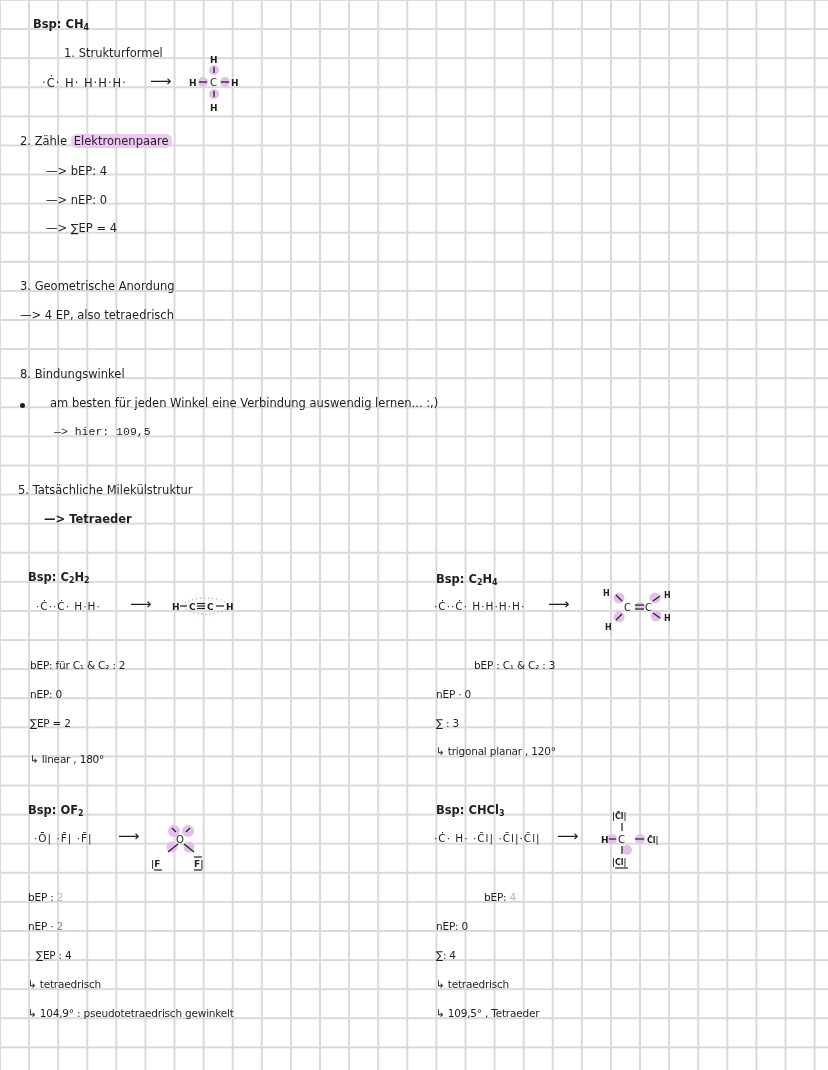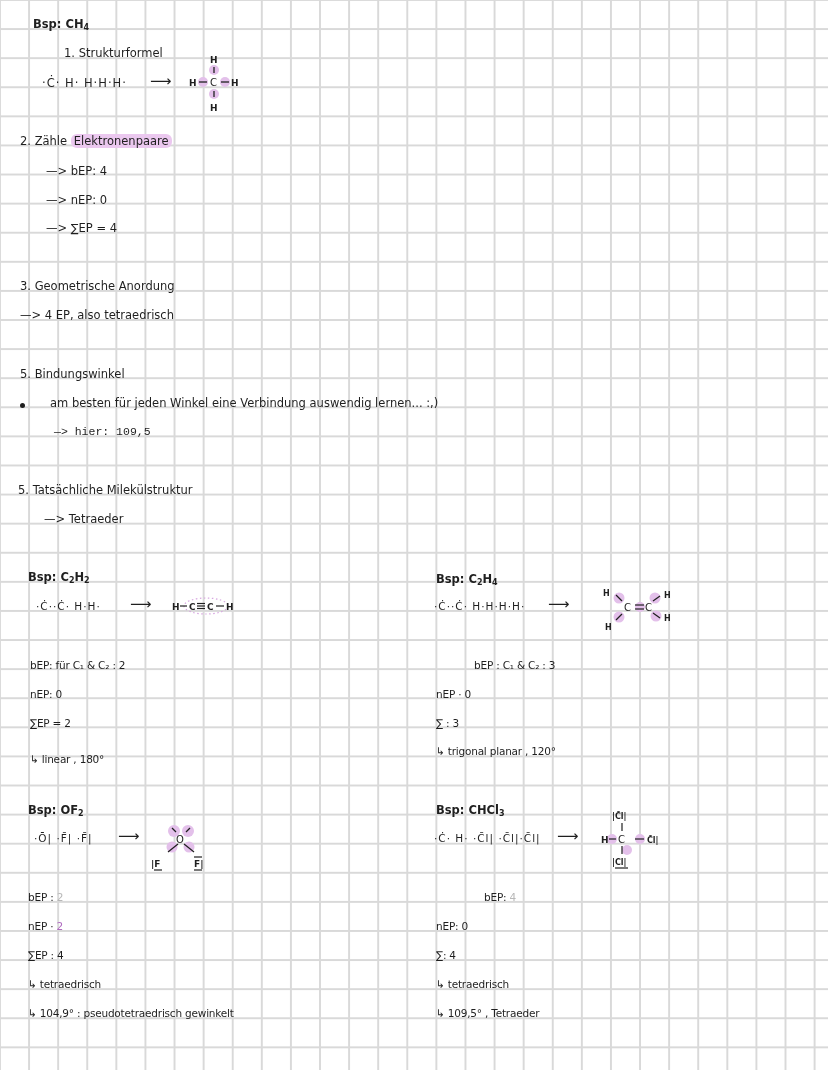--- a/index.html
+++ b/index.html
@@ -51,27 +51,27 @@
 </svg>
 
 <div class="t" style="left:20px; top:134px;text-align:center;"><span>2. Zähle </span><span class="hl">Elektronenpaare</span></div>
 <div class="t" style="left:46px; top:164px;">—&gt; bEP:  4</div>
 <div class="t" style="left:46px; top:193px;">—&gt; nEP:  0</div>
 <div class="t" style="left:46px; top:221px;">—&gt; ∑EP  =  4</div>
 
 <div class="t" style="left:20px; top:279px;">3. Geometrische Anordung</div>
 <div class="t" style="left:20px; top:308px;">—&gt; 4 EP, also tetraedrisch</div>
 
-<div class="t" style="left:20px; top:367px;">5. Bindungswinkel</div>
+<div class="t" style="left:20px; top:367px;">8. Bindungswinkel</div>
 <div class="bullet" style="left:20px; top:403px;"></div>
 <div class="t" style="left:50px; top:396px;">am besten für jeden Winkel eine Verbindung auswendig lernen... :,)</div>
 <div class="t" style="left:54px; top:425px;font-family:Liberation Mono, monospace;">—&gt; hier: 109,5</div>
 
 <div class="t" style="left:18px; top:483px;">5. Tatsächliche Milekülstruktur</div>
-<div class="t" style="left:44px; top:512px;">—&gt; Tetraeder</div>
+<div class="t" style="left:44px; top:512px;font-weight:bold;">—&gt; Tetraeder</div>
 
 <div class="t b" style="left:28px; top:570px;"><span>Bsp: C</span><sub>2</sub><span>H</span><sub>2</sub></div>
 <div class="t hand" style="left:36px; top:599px; letter-spacing:1px;">·Ċ··Ċ·  H·H·</div>
 <div class="t" style="left:130px; top:597px; font-size:15px;">⟶</div>
 <svg class="mol" style="left:170px; top:594px;" width="80" height="24">
   <ellipse cx="36" cy="12" rx="22" ry="8" fill="none" stroke="#d7a6e0" stroke-width="1.2" stroke-dasharray="1.5,2.5"></ellipse>
   <text x="2" y="16" font-size="9" font-weight="bold">H</text>
   <line x1="10" y1="12" x2="17" y2="12" stroke="#1f1f1f" stroke-width="1.2"></line>
   <text x="19" y="16" font-size="9" font-weight="bold">C</text>
   <line x1="27" y1="9.5" x2="35" y2="9.5" stroke="#1f1f1f" stroke-width="1.2"></line>
@@ -127,21 +127,21 @@
   <line x1="28" y1="24" x2="18" y2="32" stroke="#1f1f1f" stroke-width="1.2"></line>
   <line x1="34" y1="24" x2="44" y2="32" stroke="#1f1f1f" stroke-width="1.2"></line>
   <text x="1" y="47" font-size="9" font-weight="bold">|F</text>
   <line x1="4" y1="50" x2="12" y2="50" stroke="#1f1f1f" stroke-width="1.2"></line>
   <text x="44" y="47" font-size="9" font-weight="bold">F|</text>
   <line x1="44" y1="50" x2="52" y2="50" stroke="#1f1f1f" stroke-width="1.2"></line>
   <line x1="44" y1="37" x2="52" y2="37" stroke="#1f1f1f" stroke-width="1.2"></line>
 </svg>
 <div class="t hand" style="left:28px; top:890px;"><span>bEP :</span> <span class="faint">2</span></div>
 <div class="t hand" style="left:28px; top:919px;"><span>nEP ·</span> <span class="violet">2</span></div>
-<div class="t hand" style="left:28px; top:948px;">∑EP : 4</div>
+<div class="t hand" style="left:28px; top:948px;padding-left:8px;">∑EP : 4</div>
 <div class="t hand" style="left:28px; top:977px;">↳ tetraedrisch</div>
 <div class="t hand" style="left:28px; top:1006px;">↳  104,9° : pseudotetraedrisch gewinkelt</div>
 
 <div class="t b" style="left:436px; top:803px;"><span>Bsp: CHCl</span><sub>3</sub></div>
 <div class="t hand" style="left:434px; top:831px; letter-spacing:1px;">·Ċ·  H· ·C̄l| ·C̄l|·C̄l|</div>
 <div class="t" style="left:557px; top:829px; font-size:15px;">⟶</div>
 <svg class="mol" style="left:600px; top:808px;" width="70" height="66">
   <circle cx="12" cy="31" r="5" fill="#e3c0ea"></circle>
   <circle cx="27" cy="42" r="5" fill="#e3c0ea"></circle>
   <circle cx="40" cy="31" r="5" fill="#e3c0ea"></circle>

